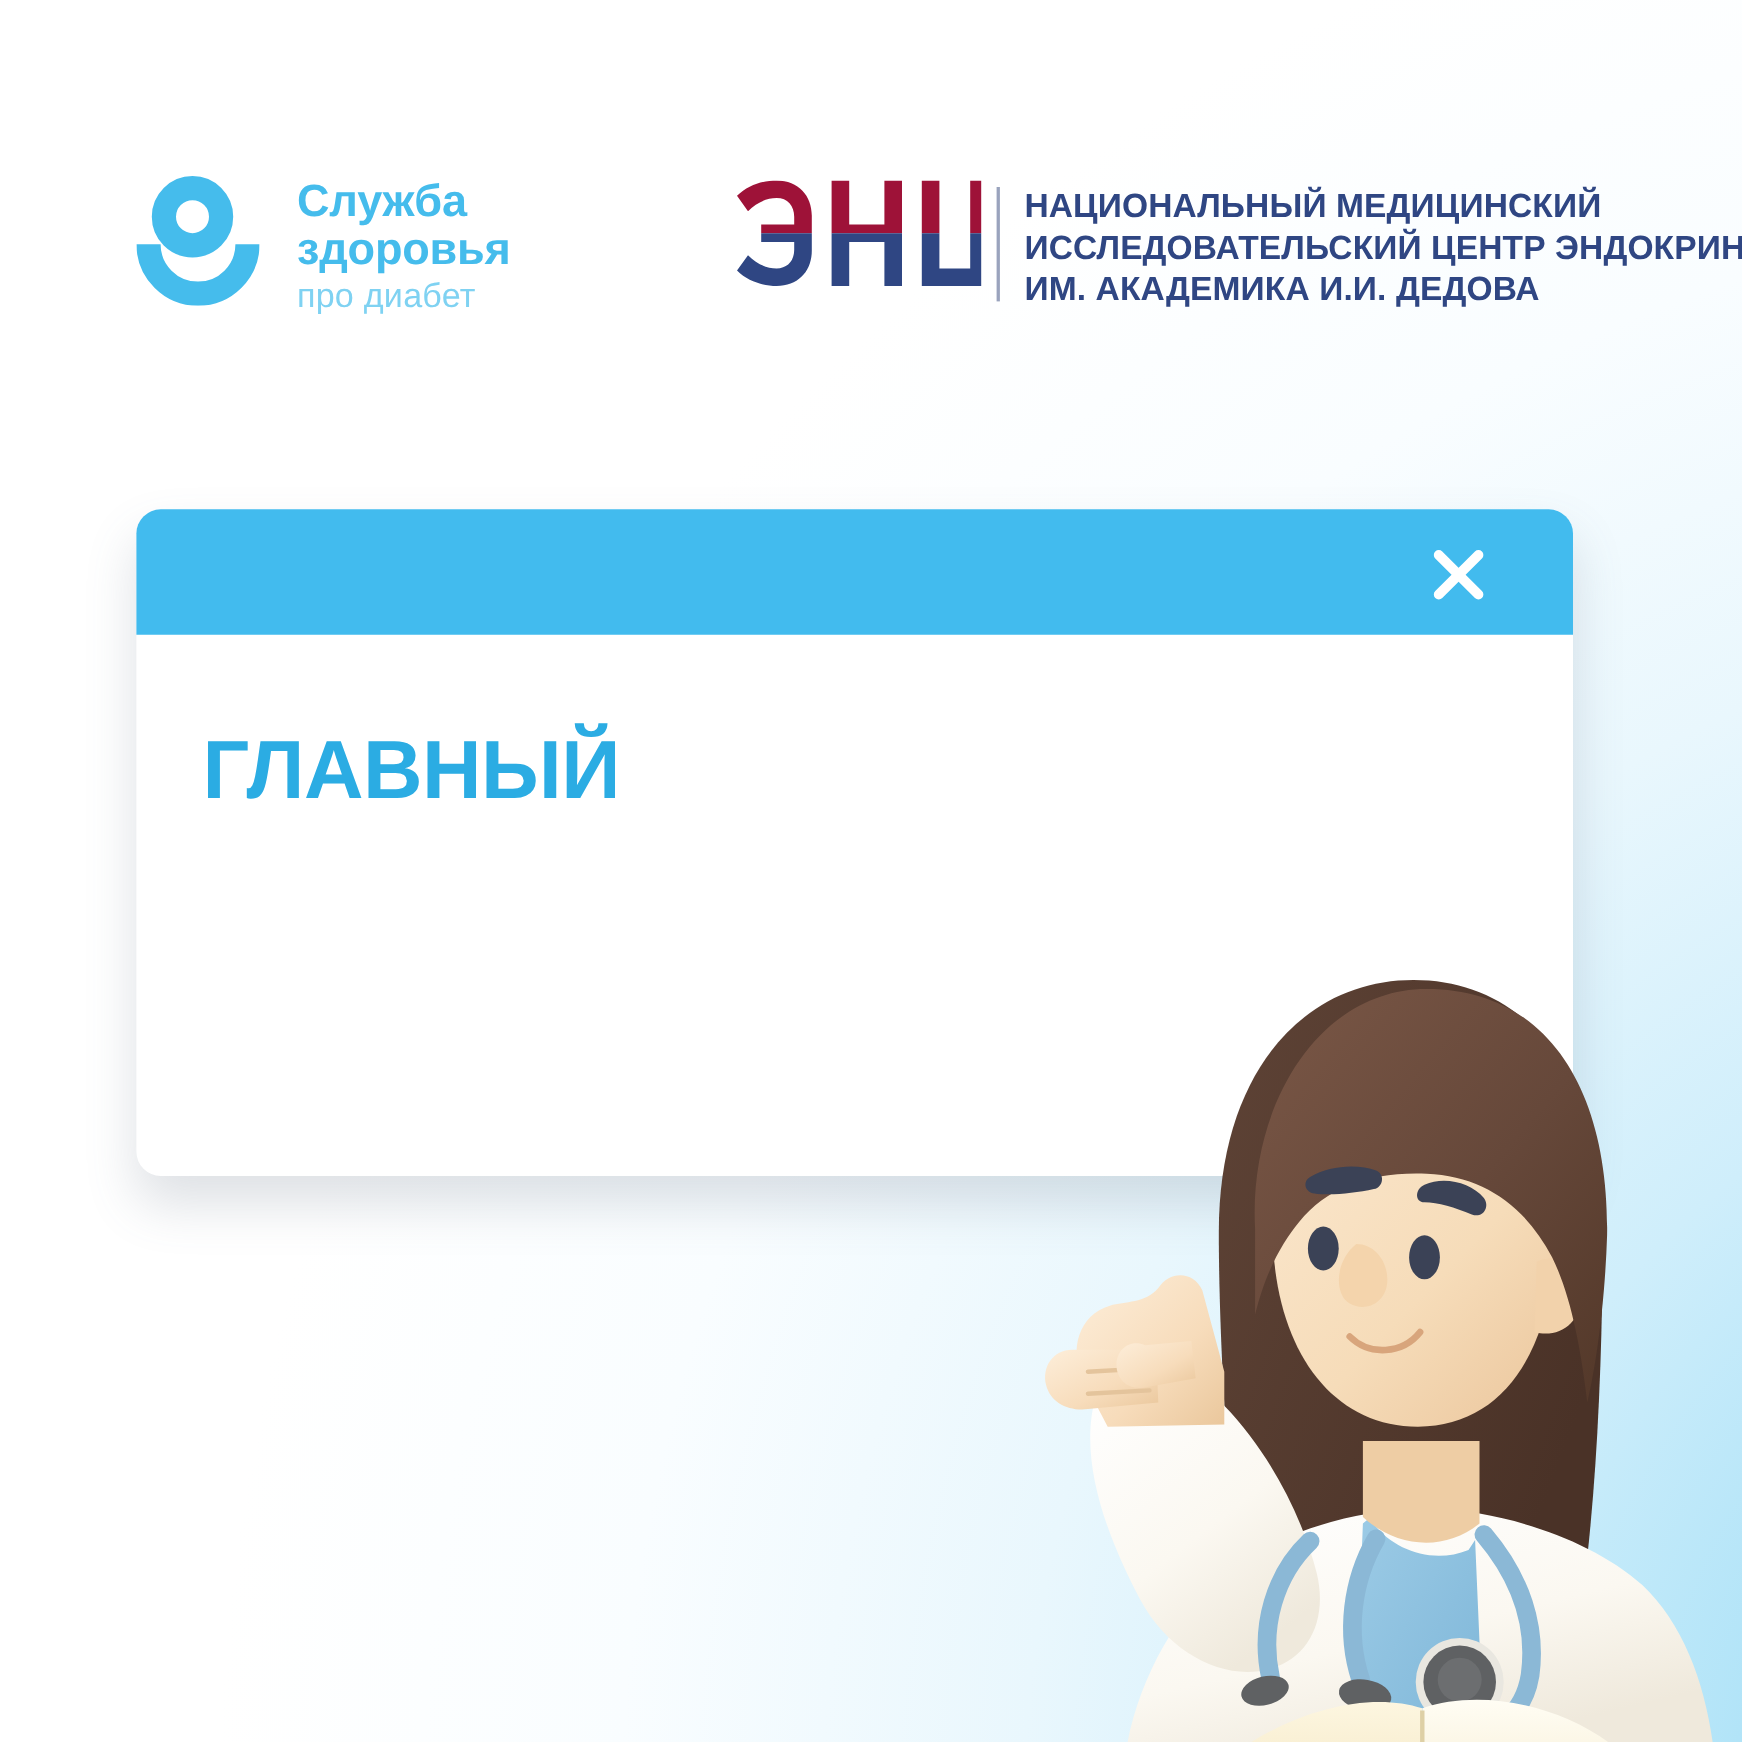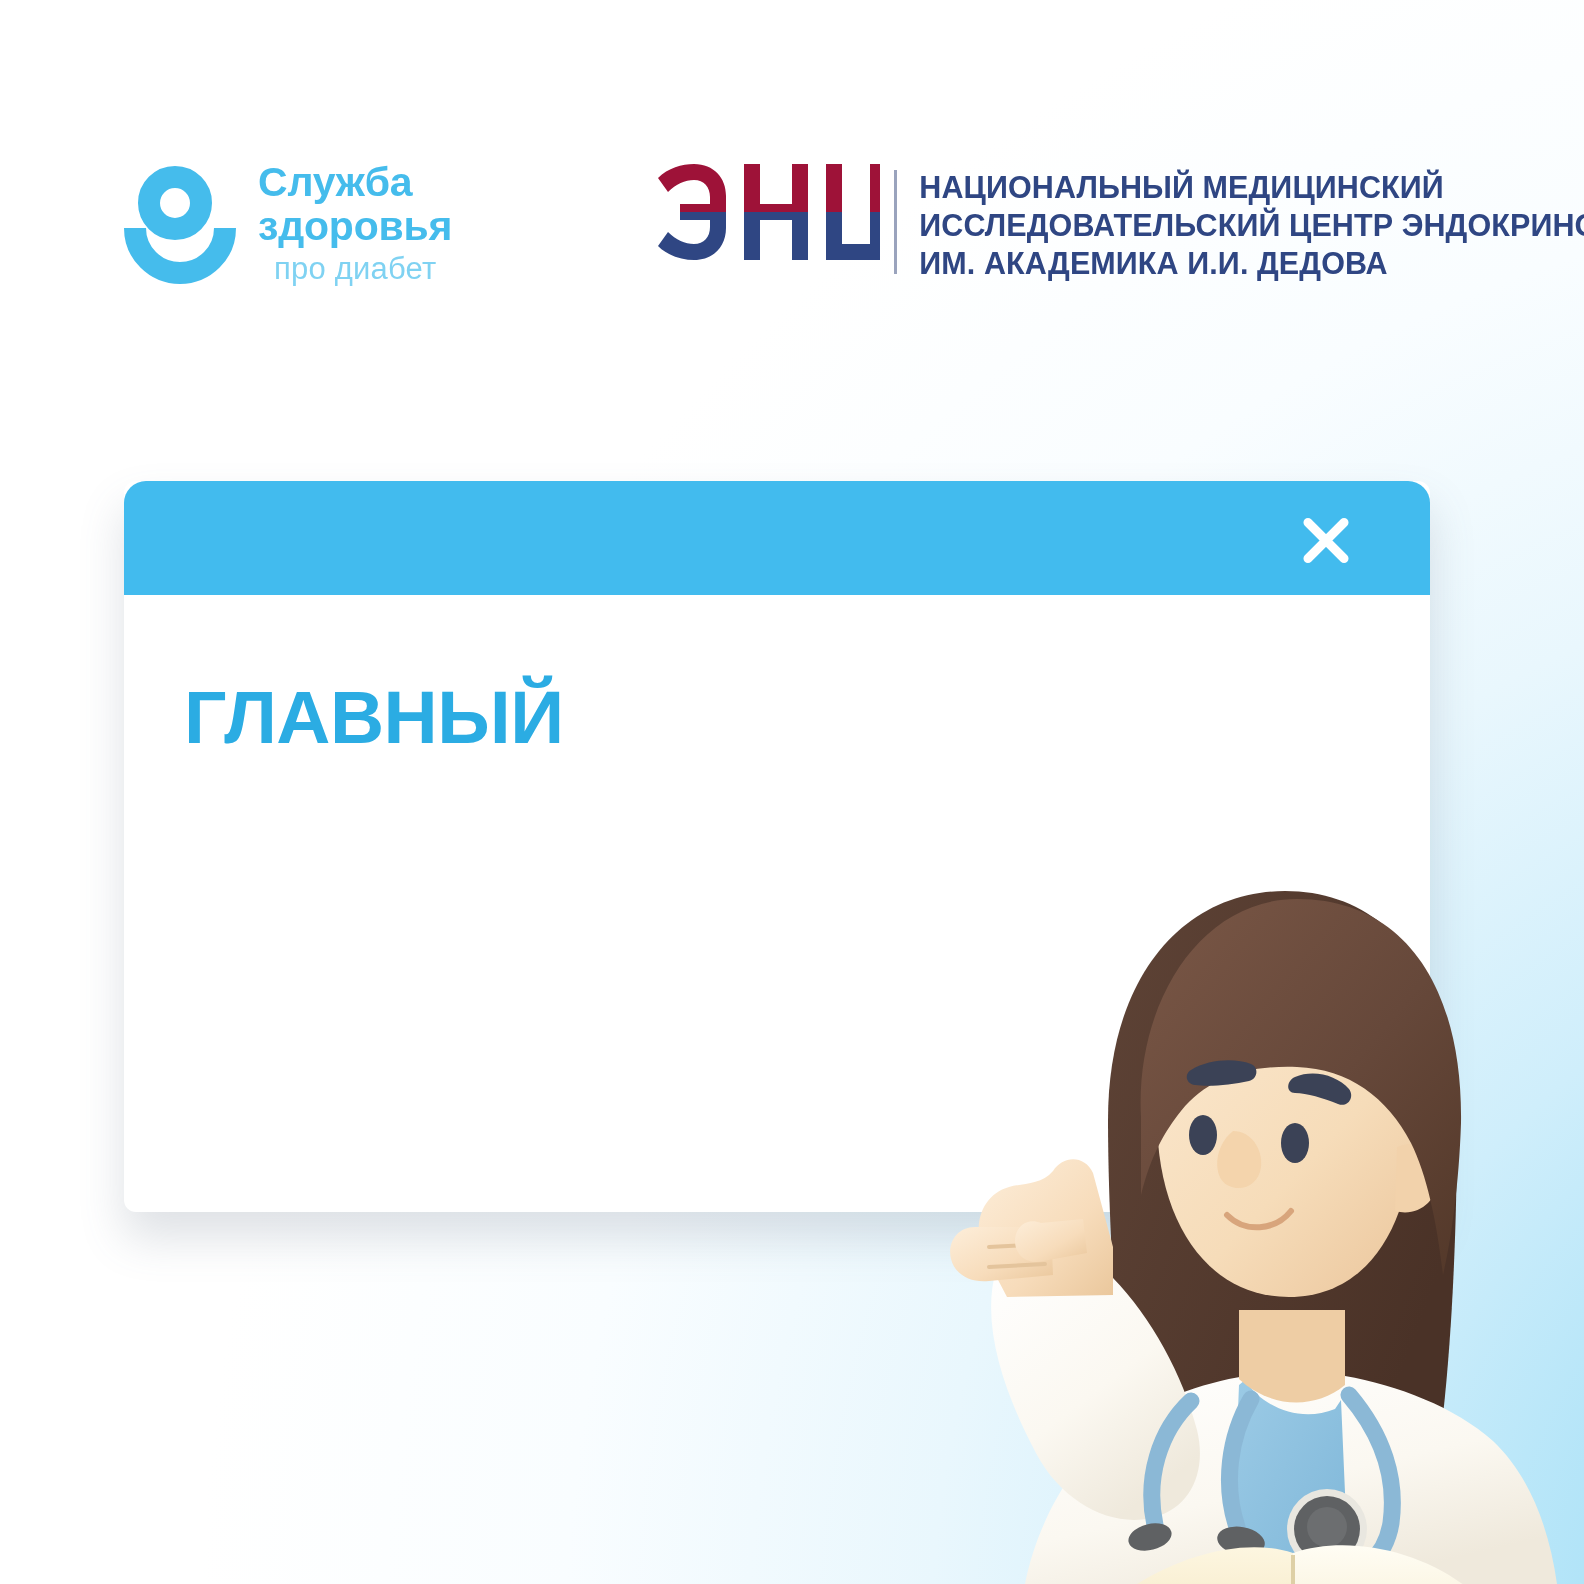--- a/index.html
+++ b/index.html
@@ -28,22 +28,22 @@
   .header-logos {
     position: absolute;
     left: 124px;
     top: 160px;
     display: flex;
     align-items: flex-start;
   }
 
   .sz-logo {
     display: flex;
-    align-items: center;
-    gap: 22px;
+    align-items: flex-start;
+    gap: 34px;
   }
   .sz-mark {
     width: 112px;
     height: 112px;
     position: relative;
     flex: none;
   }
   .sz-ring {
     position: absolute;
     left: 14px;
@@ -86,21 +86,20 @@
     display: block;
   }
   .sz-words .l2 { margin-top: 3px; }
   .sz-words .l3 {
     color: #7fd2f2;
     font-size: 31px;
     font-weight: normal;
     display: block;
     margin-top: 6px;
     letter-spacing: 0.2px;
-    margin-left: 16px;
   }
 
   
   .enc-logo {
     display: flex;
     align-items: flex-start;
     margin-left: 200px;
     padding-top: 4px;
   }
   .enc-mark {
@@ -125,24 +124,24 @@
     letter-spacing: 0.1px;
     padding-top: 4px;
     white-space: nowrap;
   }
   .enc-text div { display: block; }
 
   
   .card {
     position: absolute;
     left: 124px;
-    top: 481px;
+    top: 463px;
     width: 1306px;
-    height: 731px;
-    border-radius: 12px;
+    height: 606px;
+    border-radius: 22px;
     background: #ffffff;
     box-shadow: 0 26px 46px rgba(90, 105, 125, 0.20);
     overflow: visible;
   }
   .card-header {
     position: absolute;
     left: 0;
     top: 0;
     width: 100%;
     height: 114px;

